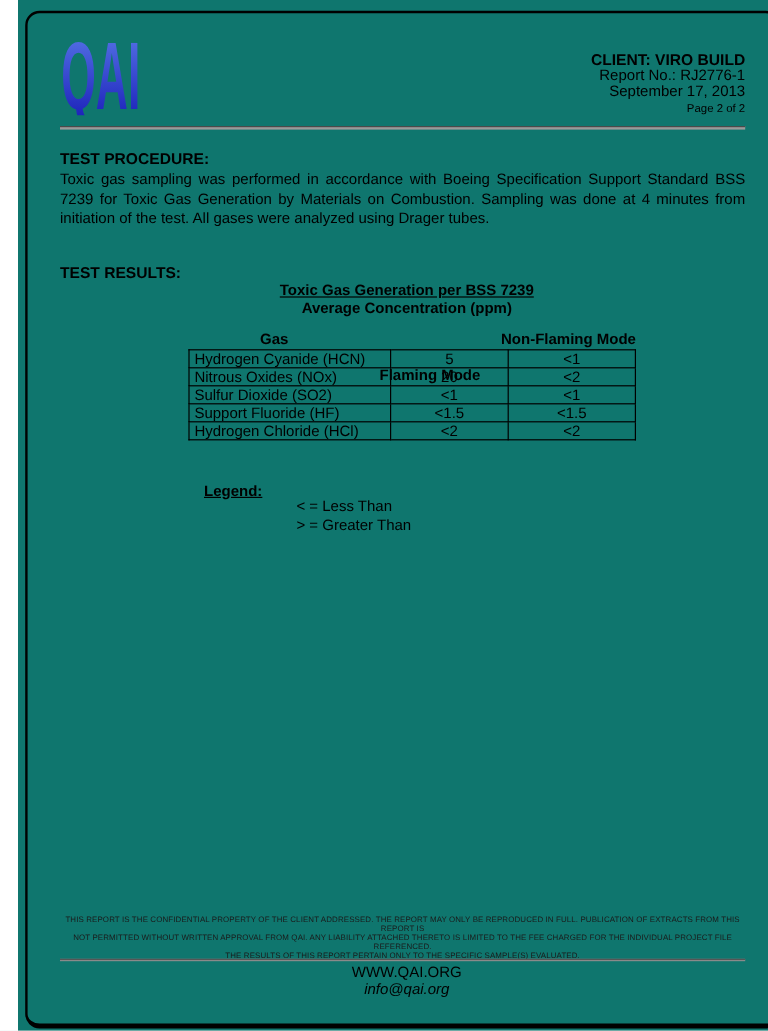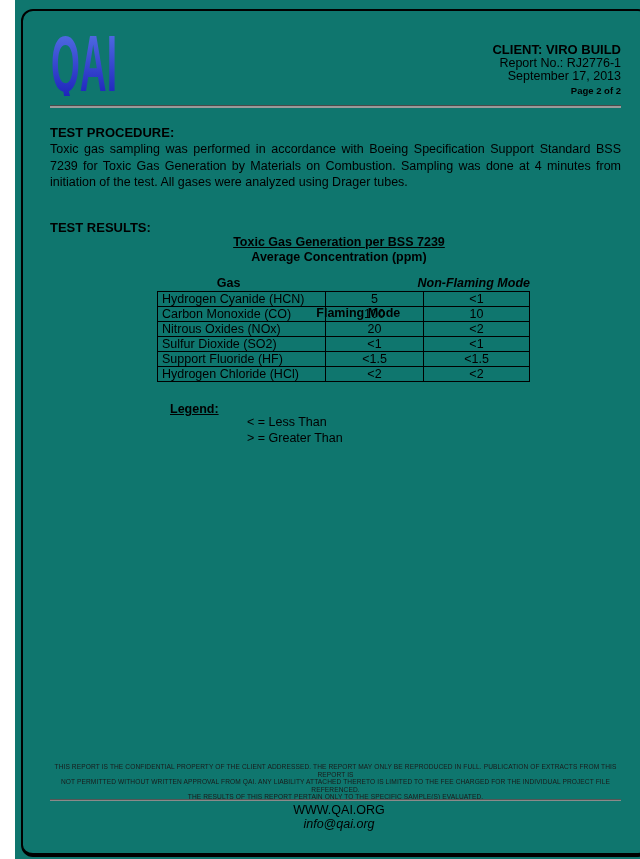--- a/index.html
+++ b/index.html
@@ -22,21 +22,21 @@
     border: 2.5px solid #000;
     border-bottom-width: 4px;
     border-radius: 12px;
     pointer-events: none;
   }
   .logo-wrap { position: absolute; top: 30px; left: 35px; width: 70px; height: 66px; }
 
   .hdr-block { position: absolute; top: 43px; right: 34px; text-align: right; line-height: 13.5px; }
   .hdr-client { font-size: 13px; font-weight: bold; }
   .hdr-line   { font-size: 12.5px; }
-  .hdr-page   { font-size: 9.5px; font-weight: bold; }
+  .hdr-page   { font-size: 9.5px; }
 
   .rule {
     position: absolute; left: 35px; width: 571px; height: 3px;
     background: #9a9a9a; border-top: 1px solid #4a4a4a;
   }
   .rule-header { top: 105px; }
   .rule-footer { top: 799px; height: 2px; background: #8a8a8a; border-top: 1px solid #555; }
 
   .section-heading { position: absolute; left: 35px; font-size: 13px; font-weight: bold; }
   .h-procedure { top: 125px; }
@@ -57,21 +57,21 @@
     text-align: center; font-size: 12.5px; font-weight: bold;
   }
 
   .tbl-header-row {
     position: absolute; top: 276px; left: 142px; width: 374px;
     display: flex; font-size: 12.5px; font-weight: bold;
   }
   .tbl-header-row .hc { text-align: center; }
   .hc-gas  { width: 150px; }
   .hc-flam { width: 122px; margin-top: 30px; }
-  .hc-non  { width: 120px; text-align: center; font-style: italic; }
+  .hc-non  { width: 120px; text-align: center; }
 
   table.gas-table {
     position: absolute; top: 291px; left: 142px;
     border-collapse: collapse;
     font-size: 12.5px;
   }
   table.gas-table td {
     border: 1px solid #000;
     height: 15px;
     padding: 0 4px;
@@ -141,25 +141,20 @@
   </div>
 
   <table class="gas-table">
     <tbody>
       <tr>
         <td class="c-gas">Hydrogen Cyanide (HCN)</td>
         <td class="c-flam">5</td>
         <td class="c-non">&lt;1</td>
       </tr>
       <tr>
-        <td class="c-gas">Carbon Monoxide (CO)</td>
-        <td class="c-flam">100</td>
-        <td class="c-non">10</td>
-      </tr>
-      <tr>
         <td class="c-gas">Nitrous Oxides (NOx)</td>
         <td class="c-flam">20</td>
         <td class="c-non">&lt;2</td>
       </tr>
       <tr>
         <td class="c-gas">Sulfur Dioxide (SO2)</td>
         <td class="c-flam">&lt;1</td>
         <td class="c-non">&lt;1</td>
       </tr>
       <tr>

